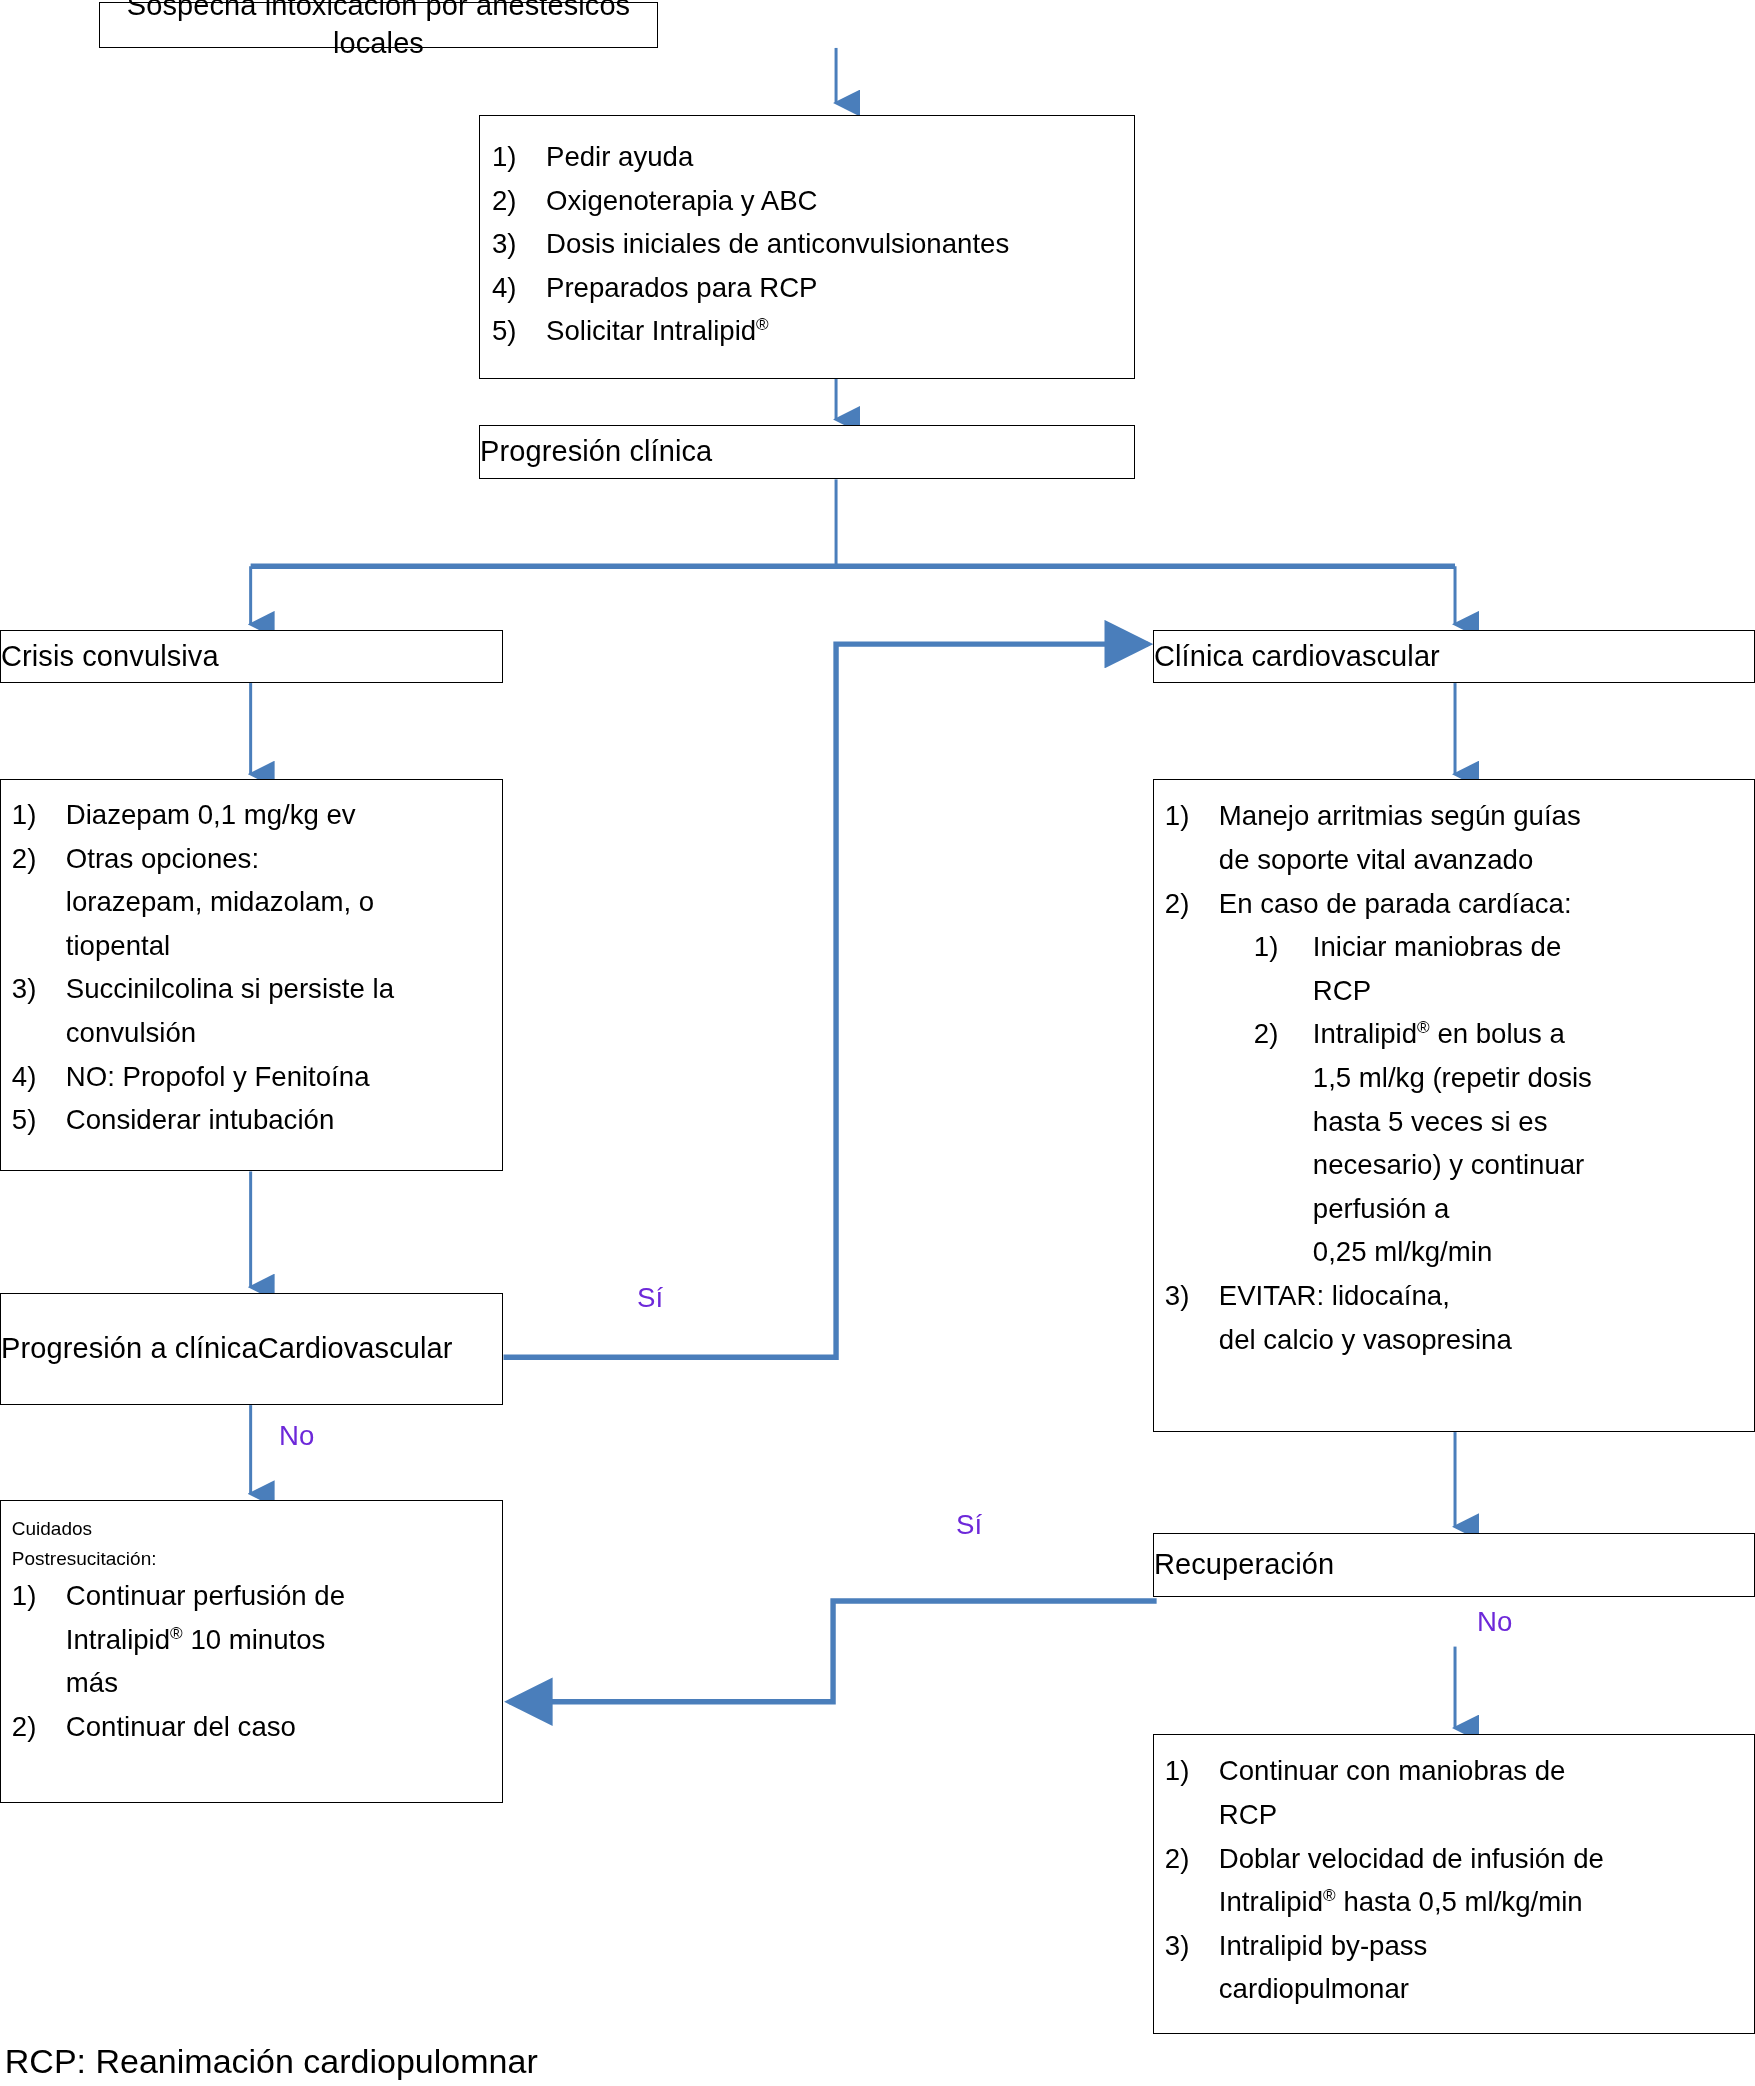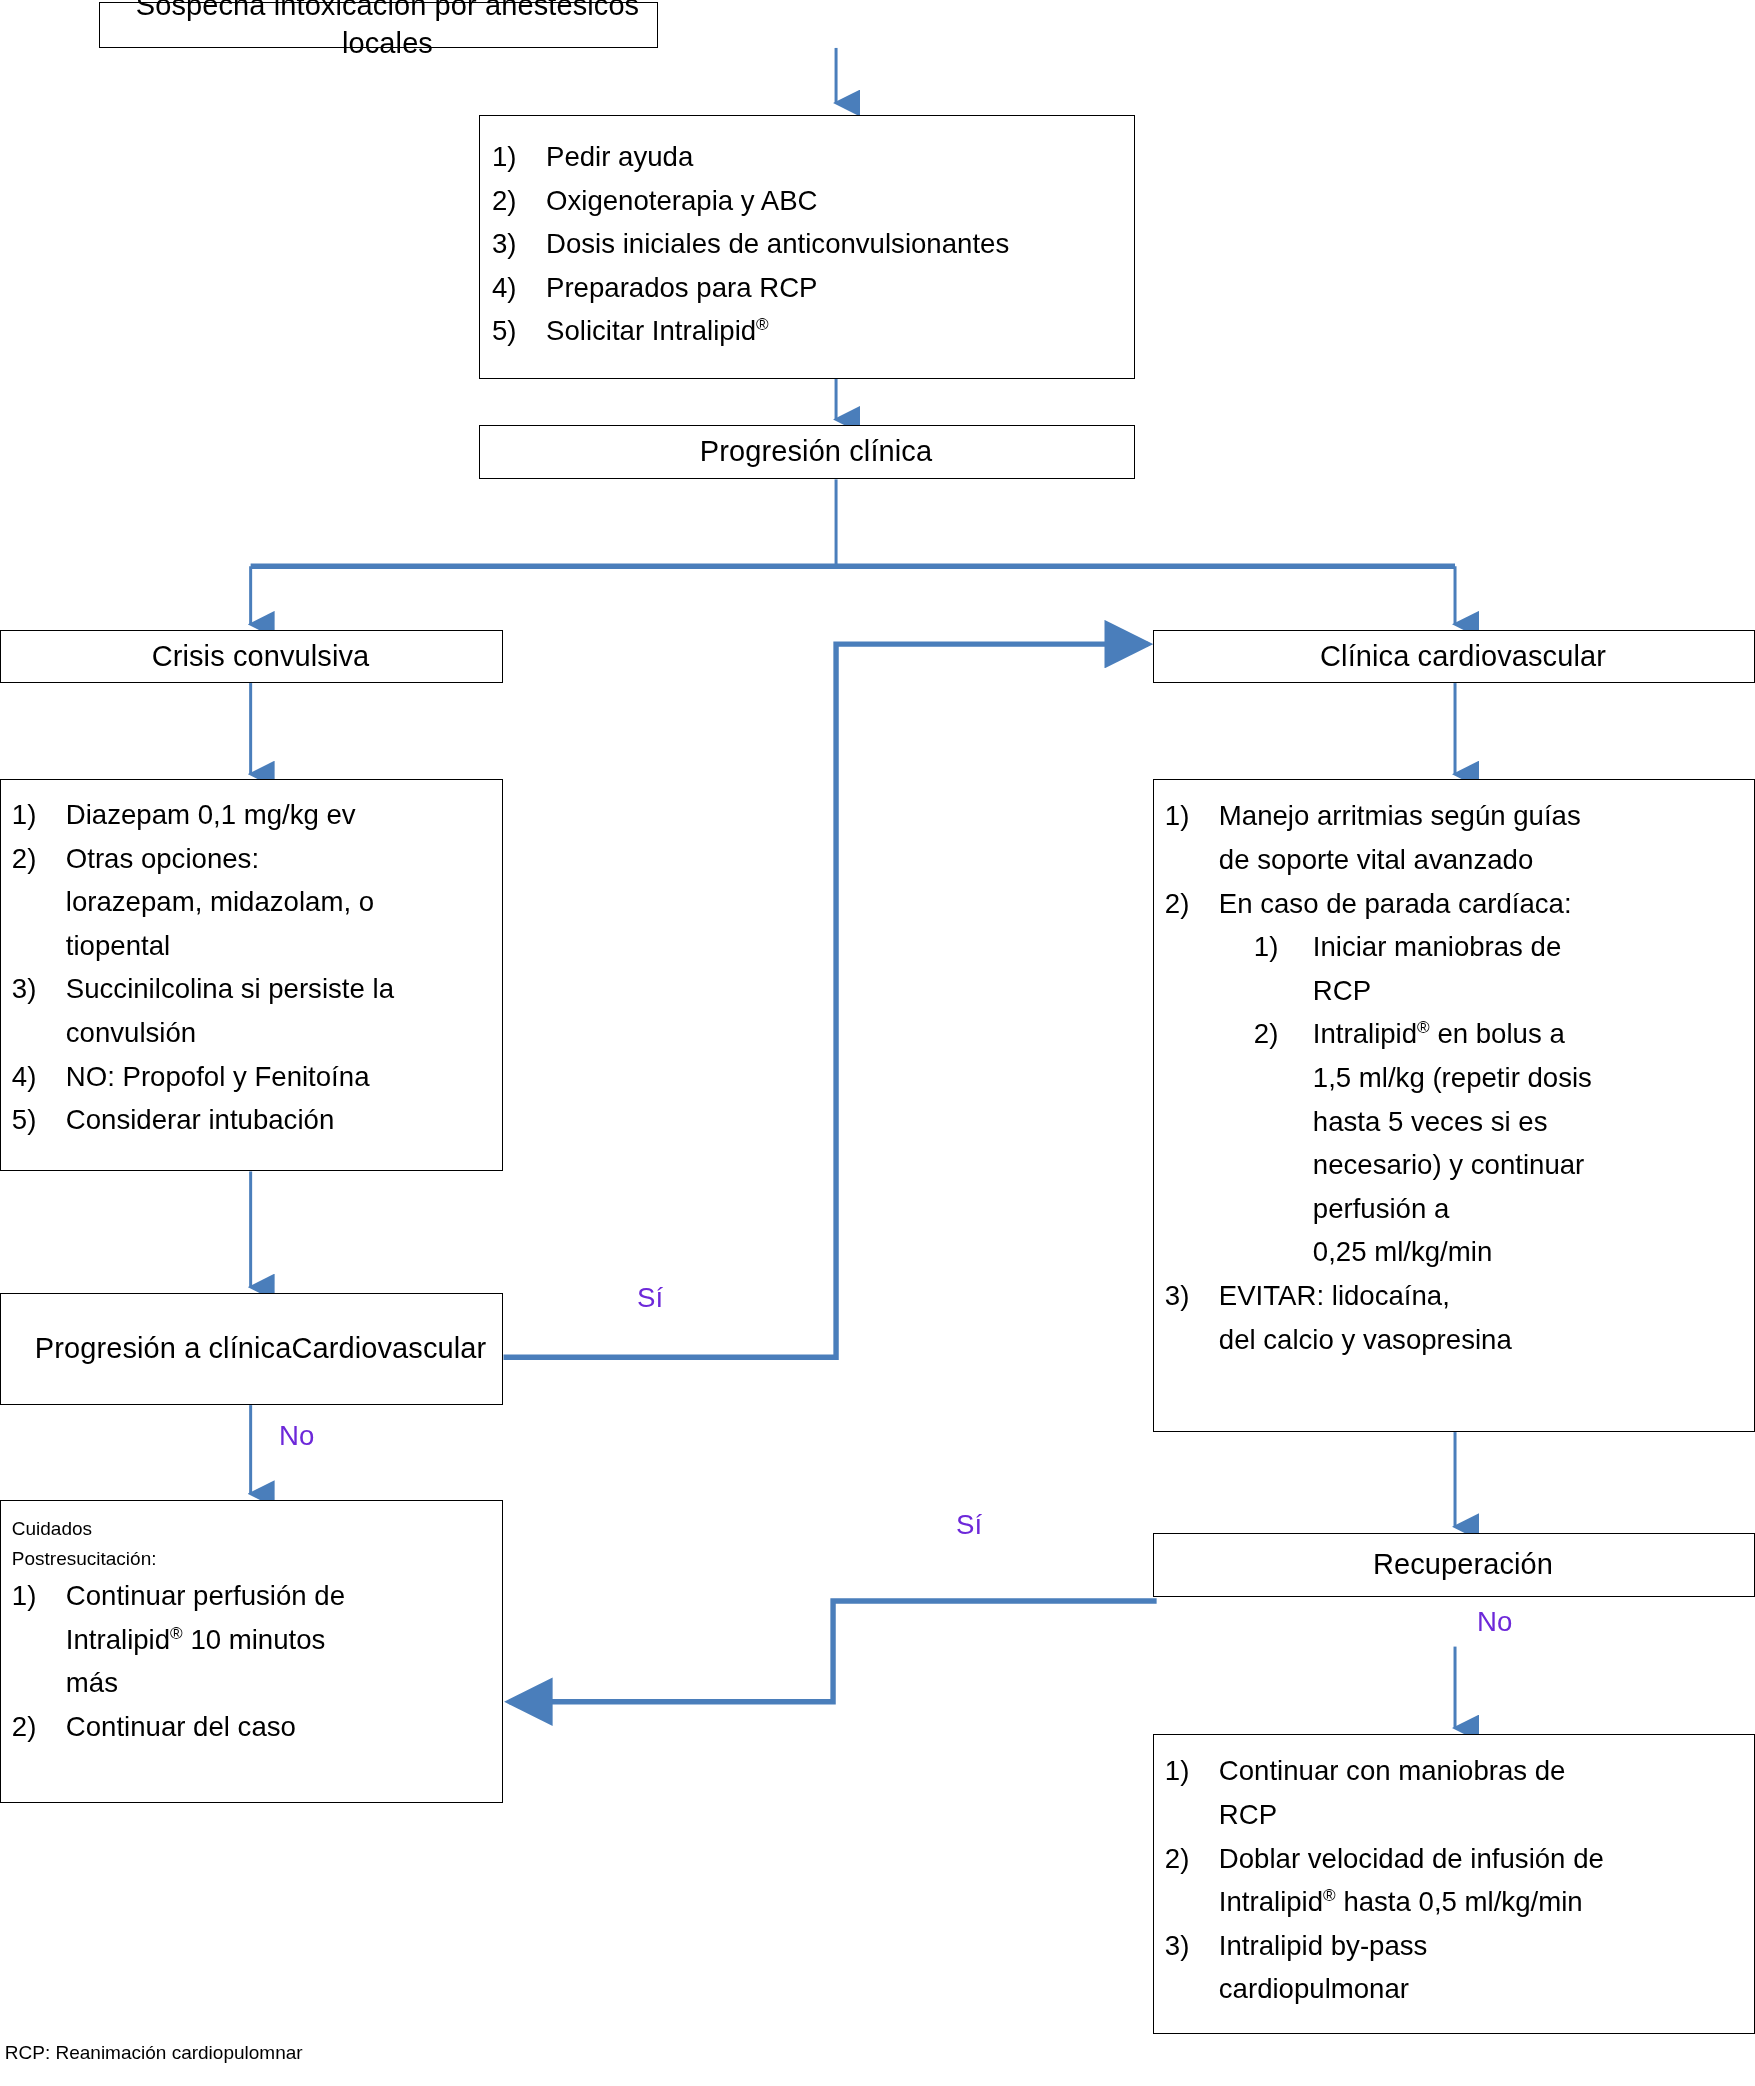--- a/index.html
+++ b/index.html
@@ -26,23 +26,22 @@
   .box {
     position: absolute;
     box-sizing: border-box;
     border: 1.8px solid #000000;
     background: #ffffff;
     color: #000000;
   }
   .box-center {
     display: flex;
     align-items: center;
-    justify-content: center;
+    justify-content: flex-start;
     text-align: center;
-    padding-left: 18px;
   }
   .title-txt {
     font-size: 29px;
     line-height: 1.30;
     letter-spacing: 0.1px;
   }
   .olist {
     margin: 0;
     padding: 0;
     list-style: none;
@@ -82,21 +81,21 @@
     line-height: 1.58;
   }
   .edge-label {
     position: absolute;
     font-size: 27.6px;
     color: #6d28d9;
     white-space: nowrap;
   }
   .footnote {
     position: absolute;
-    font-size: 19px;
+    font-size: 34px;
     color: #000000;
     white-space: nowrap;
   }
   sup {
     font-size: 0.62em;
     vertical-align: super;
     line-height: 0;
   }
 </style>
 </head>

